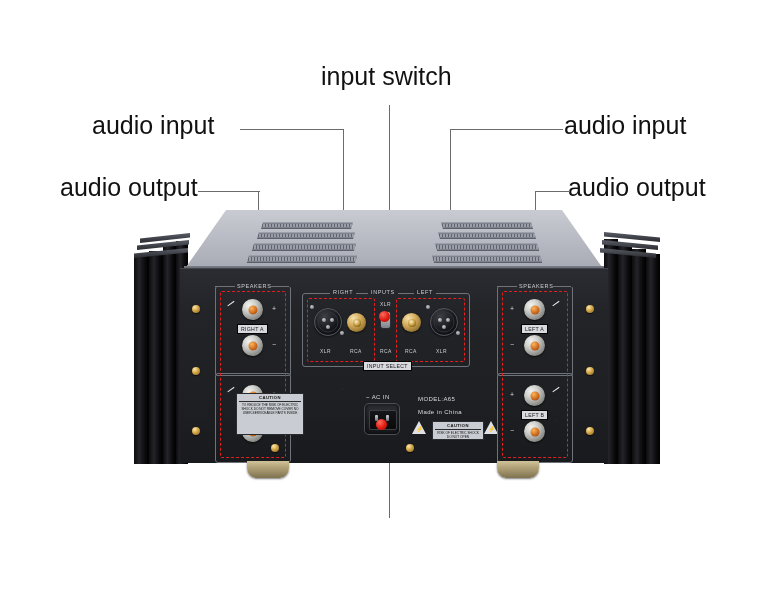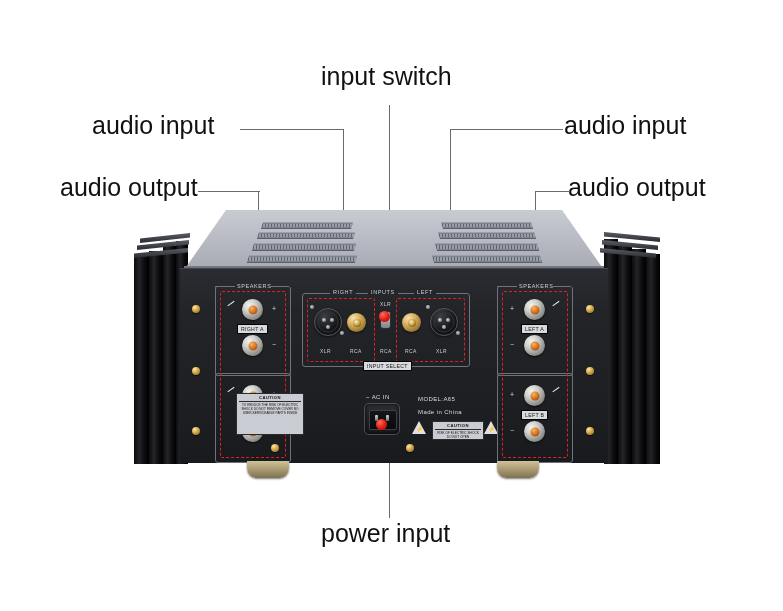--- a/index.html
+++ b/index.html
@@ -187,21 +187,20 @@
   <div class="anno" style="left:313px;top:64px;">input switch</div>
 
   <div class="anno" style="left:84px;top:113px;">audio input</div>
 
   <div class="anno" style="left:52px;top:175px;">audio output</div>
 
   <div class="anno" style="left:556px;top:113px;">audio input</div>
 
   <div class="anno" style="left:560px;top:175px;">audio output</div>
 
-  <div class="anno" style="left:313px;top:521px;">power input</div>
 
   <div class="lead v" style="left:381px;top:105px;height:203px;"></div>
 
   <div class="lead h" style="left:232px;top:129px;width:104px;"></div>
   <div class="lead v" style="left:335px;top:129px;height:165px;"></div>
 
   <div class="lead h" style="left:190px;top:191px;width:62px;"></div>
   <div class="lead v" style="left:250px;top:191px;height:93px;"></div>
 
   <div class="lead h" style="left:442px;top:129px;width:113px;"></div>

